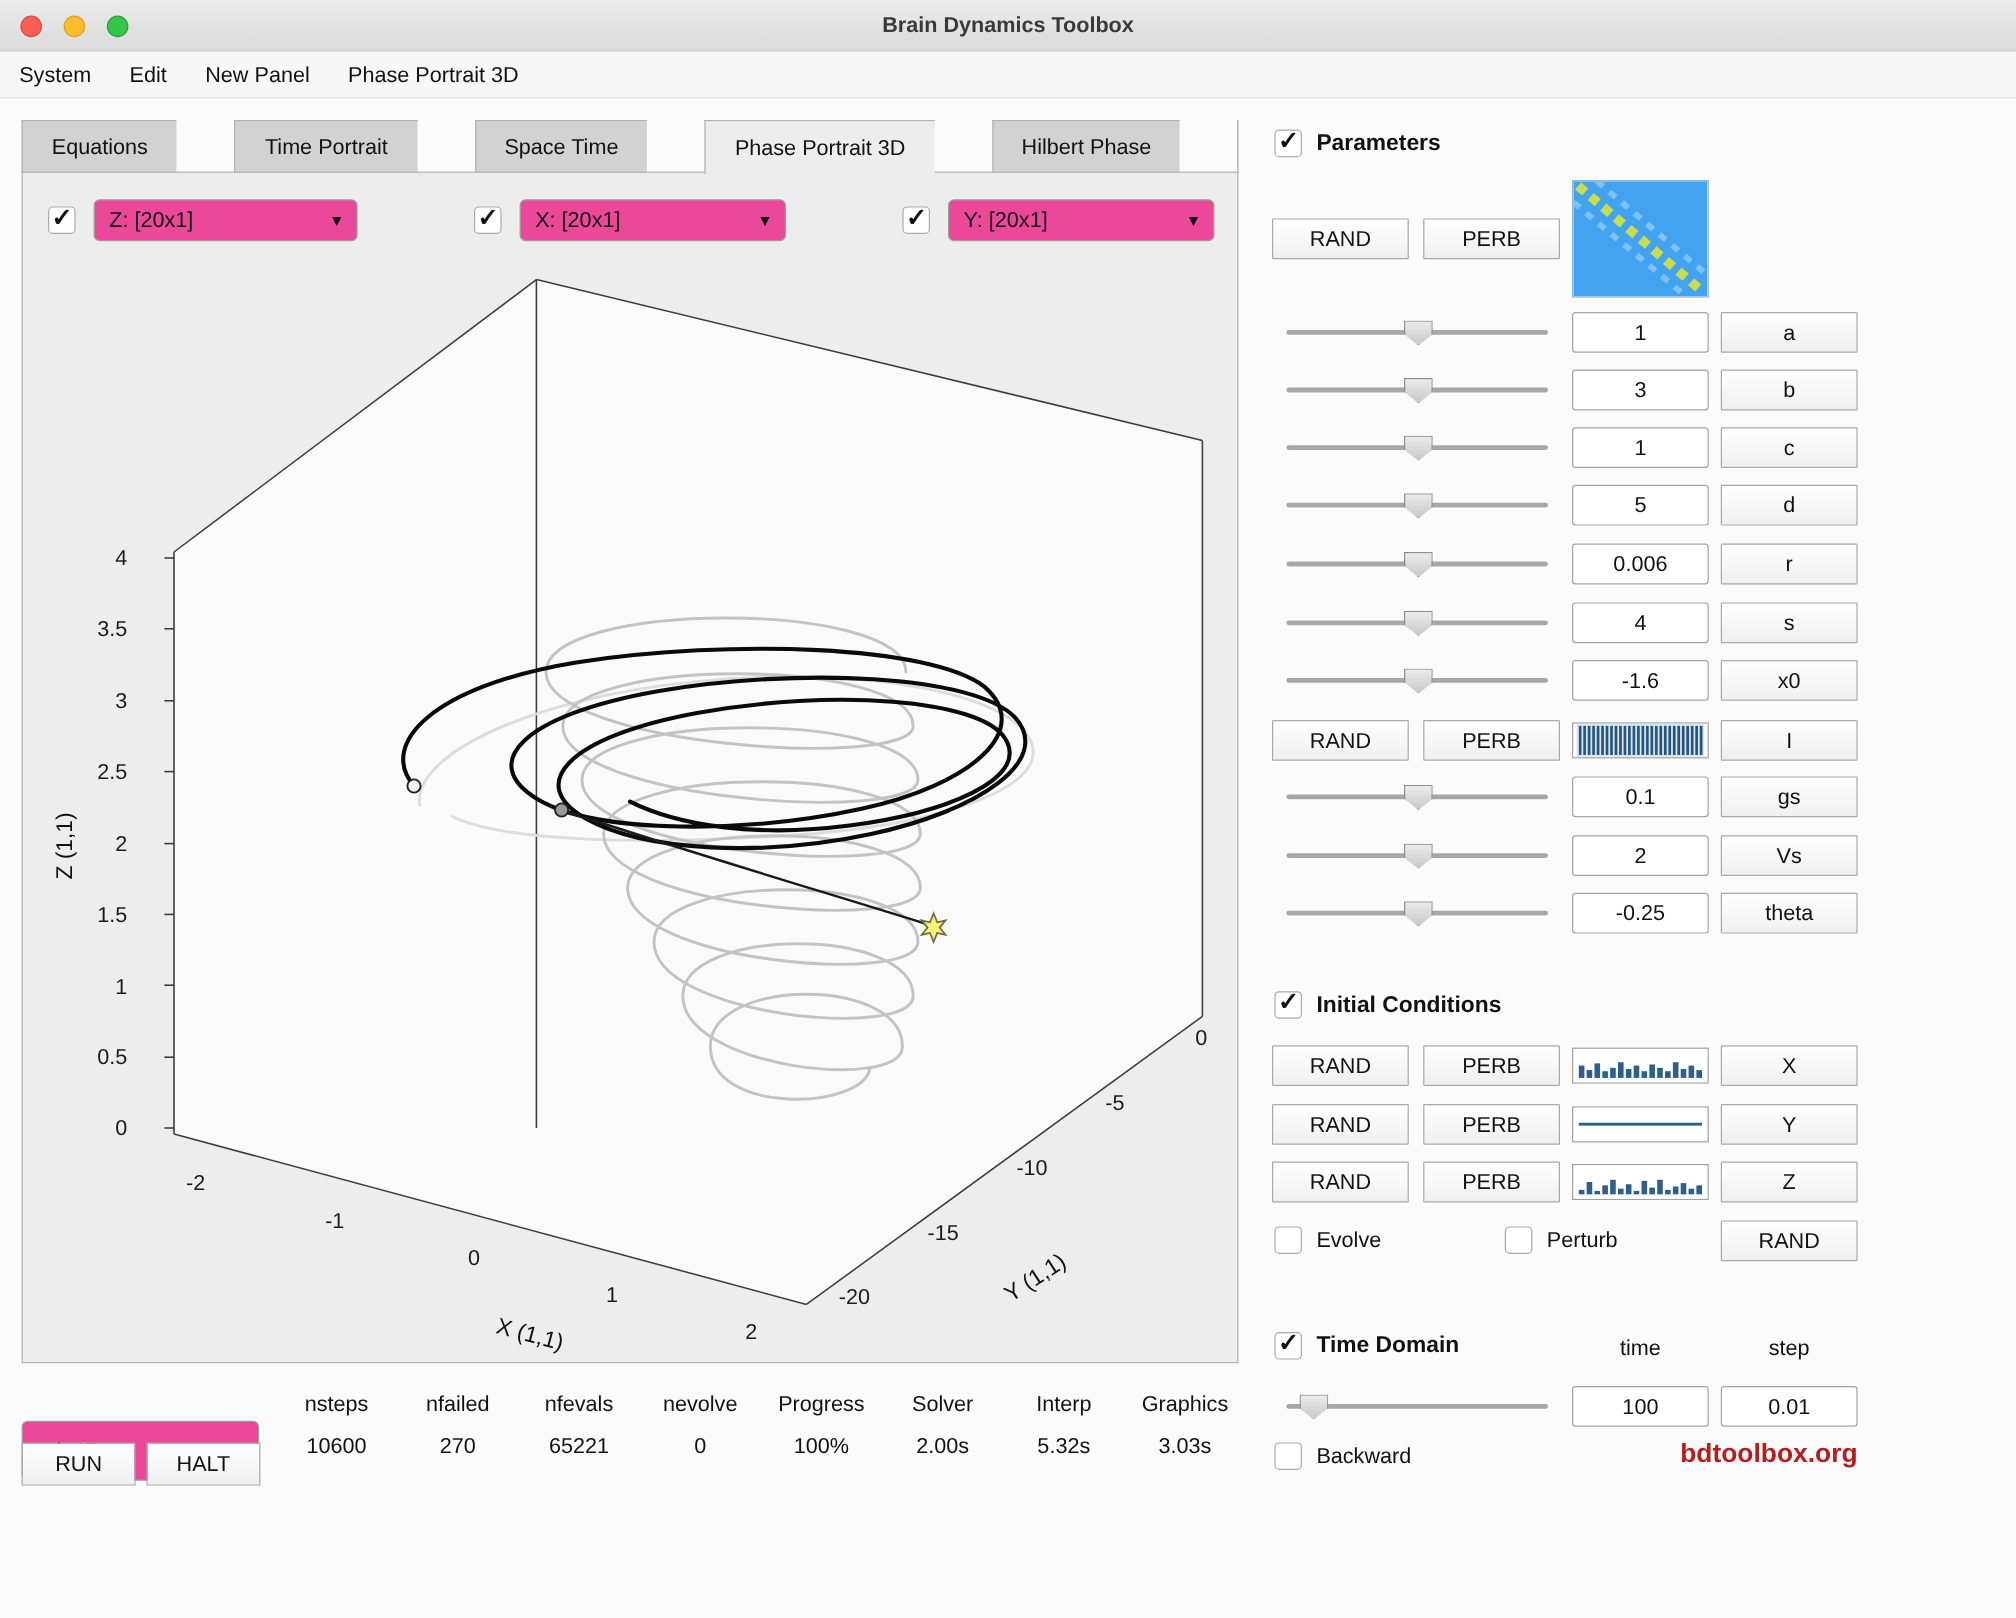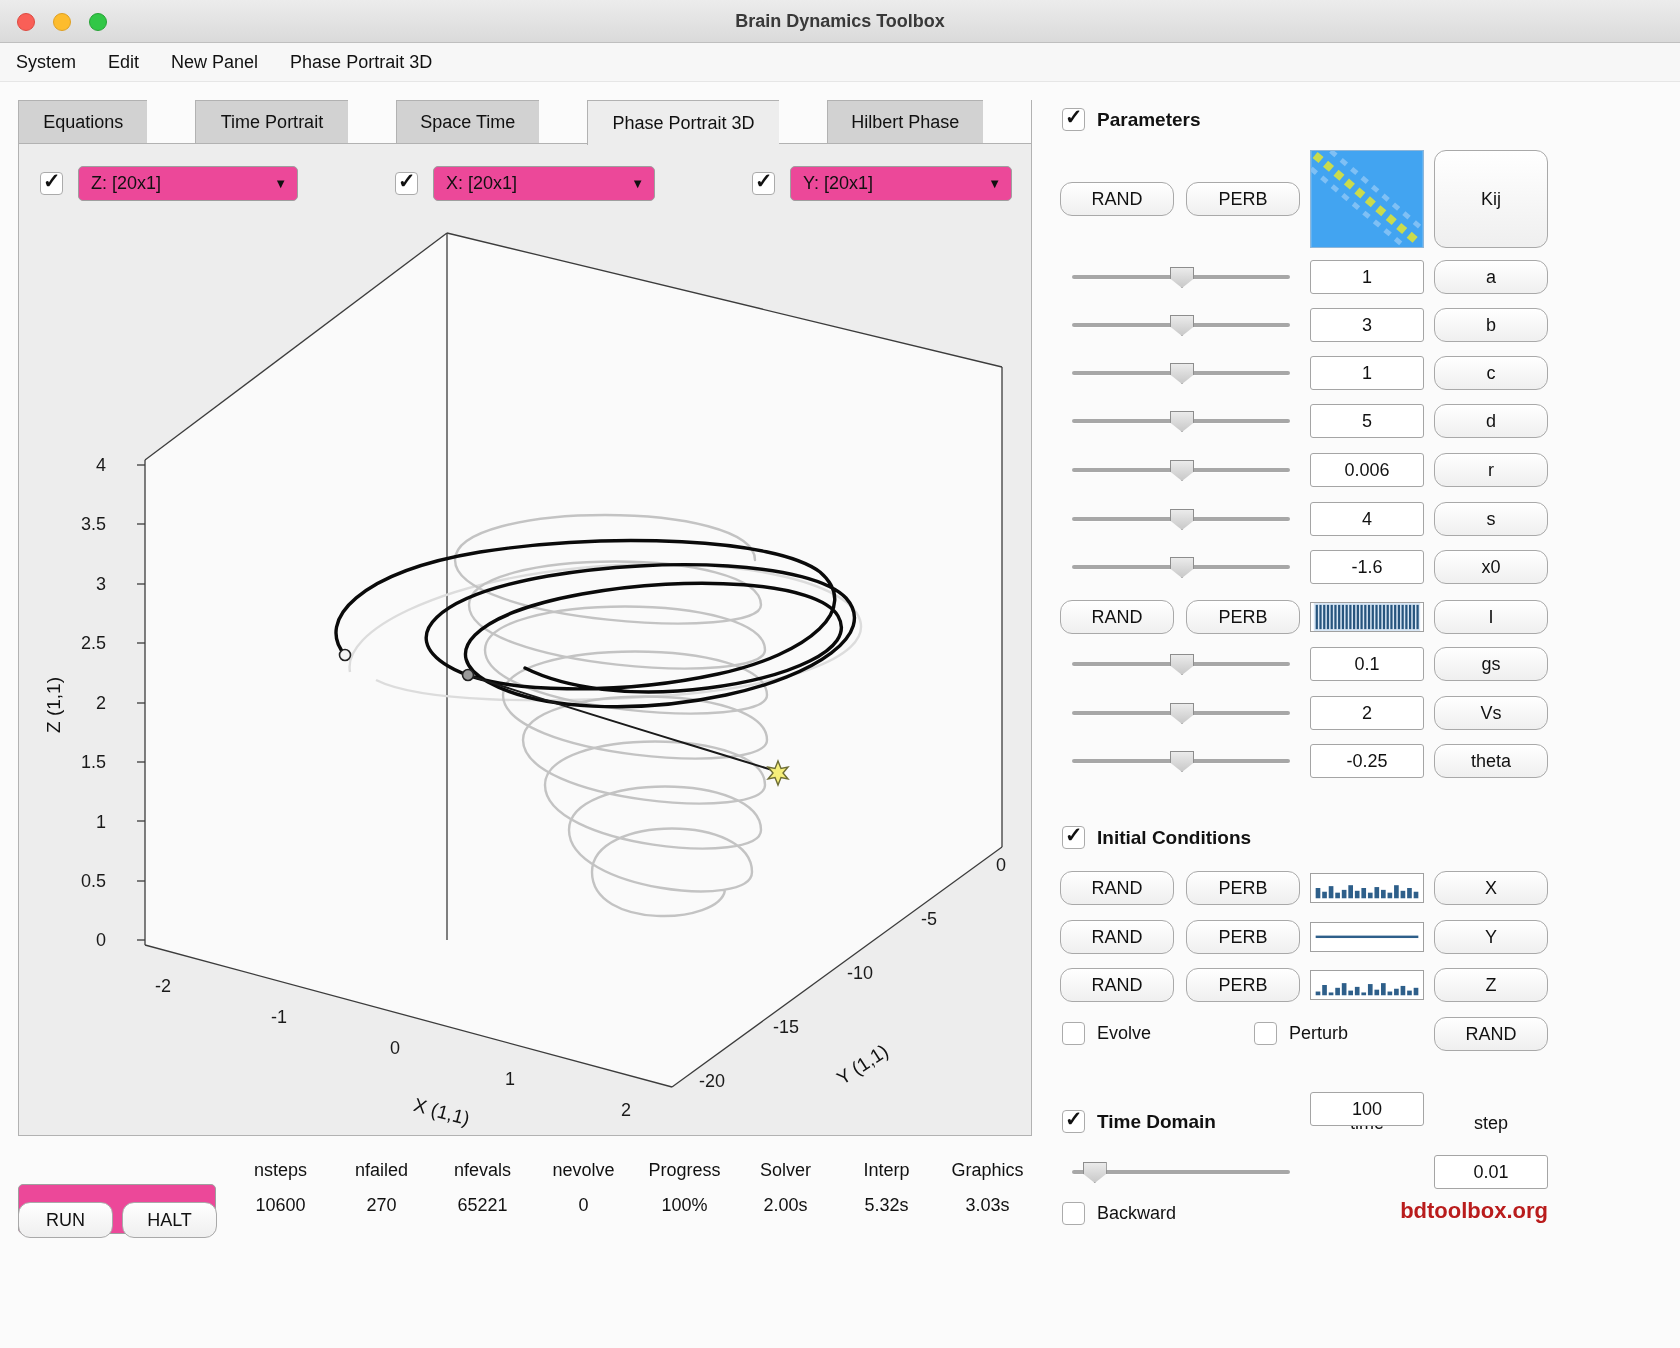--- a/index.html
+++ b/index.html
@@ -42,21 +42,21 @@
     border-radius:4px;position:relative;flex:none;}
   .cb .check{position:absolute;left:2px;top:-4px;font-size:21px;font-weight:700;color:#111;}
 
   .plot-svg{position:absolute;left:1px;top:66px;}
 
   
   .ctrl{position:absolute;left:1060px;top:100px;width:502px;height:1248px;}
   .abs{position:absolute;}
   .sec{position:absolute;display:flex;align-items:center;gap:12px;font-size:19px;font-weight:700;}
   .btn{position:absolute;box-sizing:border-box;width:114px;height:34px;
-    background:linear-gradient(#ffffff,#efefef);border:1px solid #a9a9a9;border-radius:12px;
+    background:linear-gradient(#ffffff,#efefef);border:1px solid #a9a9a9;border-radius:1px;
     display:flex;align-items:center;justify-content:center;font-size:18px;}
   .btn.big{height:98px;}
   .valbox{position:absolute;box-sizing:border-box;width:114px;height:34px;background:#fff;
     border:1px solid #a5a5a5;border-radius:3px;display:flex;align-items:center;justify-content:center;font-size:18px;}
   .mini{position:absolute;box-sizing:border-box;width:114px;height:30px;background:#fff;border:1px solid #a0a0a0;}
   .kij-img{position:absolute;left:250px;top:50px;width:114px;height:98px;box-sizing:border-box;border:1px solid #8fb6d8;}
   .slider{position:absolute;left:12px;width:218px;height:22px;}
   .slider .track{position:absolute;left:0;right:0;top:9px;height:4px;background:#a7a7a7;
     border-radius:2px;box-shadow:0 1px 0 rgba(255,255,255,.8);}
   .slider .thumb{position:absolute;top:1px;width:22px;height:19px;background:linear-gradient(#ebebeb,#c9c9c9);
@@ -221,21 +221,20 @@
     </div>
 
     <div class="btn" style="left:0;top:82px">RAND</div>
     <div class="btn" style="left:126px;top:82px">PERB</div>
     <svg class="kij-img" viewBox="0 0 114 98">
       <rect width="114" height="98" fill="#42a4f1"></rect>
       <line x1="20" y1="0" x2="114" y2="80" stroke="#7fc0f5" stroke-width="5" stroke-dasharray="7 7"></line>
       <line x1="0" y1="18" x2="96" y2="98" stroke="#7fc0f5" stroke-width="5" stroke-dasharray="7 7"></line>
       <line x1="4" y1="4" x2="110" y2="94" stroke="#cadb4d" stroke-width="8" stroke-dasharray="8 6"></line>
     </svg>
-    <div class="btn big" style="left:374px;top:50px">Kij</div>
 
     <div class="slider" style="top:166px">
         <div class="track"></div>
         <div class="thumb" style="left:calc(50% - 11px)"></div>
       </div>
     <div class="valbox" style="left:250px;top:160px">1</div>
     <div class="btn" style="left:374px;top:160px">a</div>
 
     <div class="slider" style="top:214px">
         <div class="track"></div>
@@ -418,21 +417,21 @@
         </div>
       <span>Time Domain</span>
     </div>
     <div class="mini-label" style="left:250px;top:1013px">time</div>
     <div class="mini-label" style="left:374px;top:1013px">step</div>
 
     <div class="slider" style="top:1061px">
         <div class="track"></div>
         <div class="thumb" style="left:calc(10% - 11px)"></div>
       </div>
-    <div class="valbox" style="left:250px;top:992px">100</div>
+    <div class="valbox" style="left:250px;top:1055px">100</div>
     <div class="valbox" style="left:374px;top:1055px">0.01</div>
 
     <div class="abs" style="left:2px;top:1102px;display:flex;align-items:center;gap:12px">
       <div class="cb"></div>
       <span class="cb-label">Backward</span>
     </div>
 
     <div class="watermark">bdtoolbox.org</div>
   </div>
 

